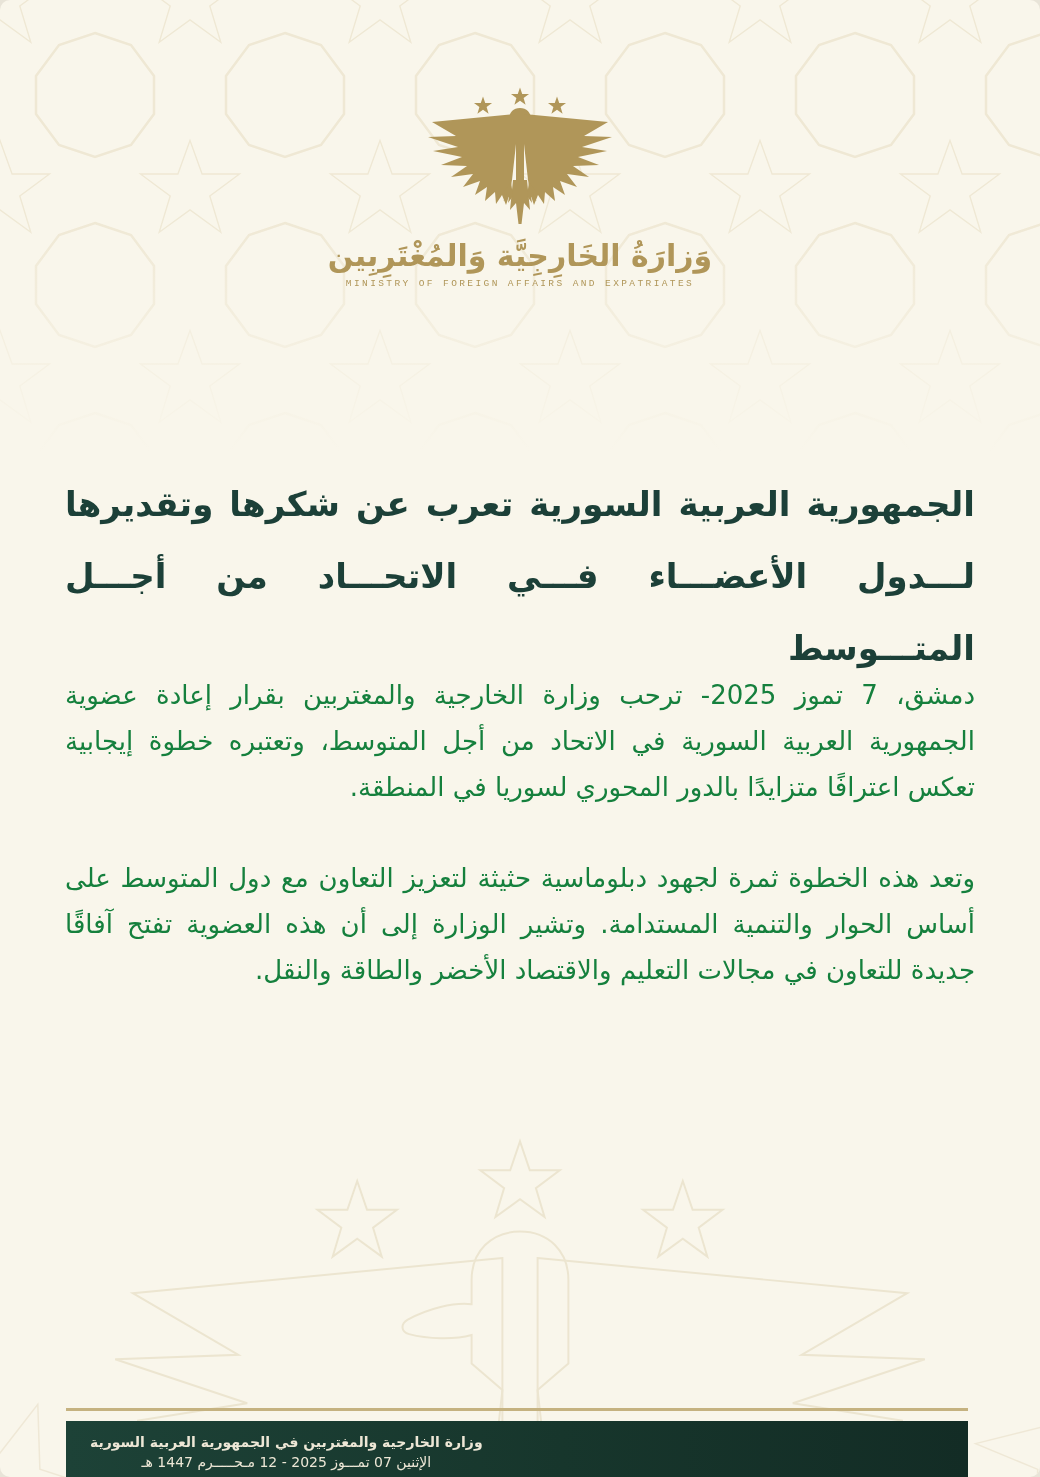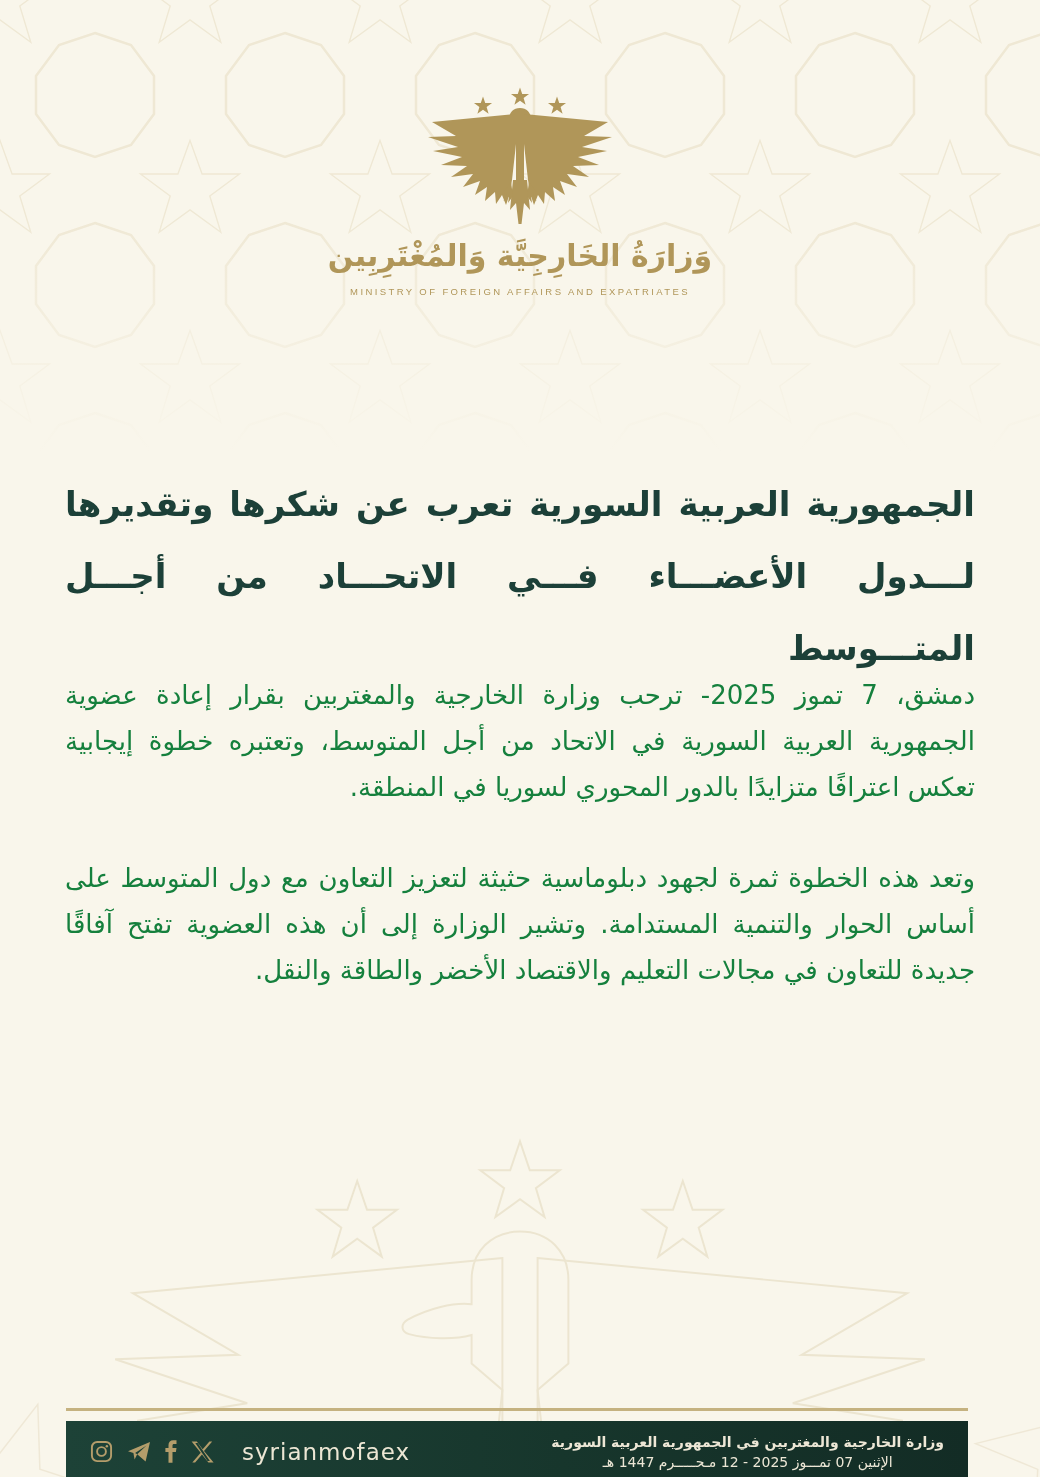--- a/index.html
+++ b/index.html
@@ -1,36 +1,37 @@
 <!DOCTYPE html>
 <html lang="ar"><head>
 <meta charset="utf-8">
 <style>
   html,body{margin:0;padding:0;background:#e8e4d8;}
   .page{
     position:relative;width:1040px;height:1477px;margin:0 auto;
     background:#f9f6eb;overflow:hidden;
     font-family:"DejaVu Sans","Liberation Sans",sans-serif;
+    border-radius:10px;
   }
   
   .pattern-layer{position:absolute;top:0;left:0;width:1040px;height:470px;}
   .pattern-fade{position:absolute;top:0;left:0;width:1040px;height:470px;
     background:linear-gradient(to bottom,rgba(249,246,235,0) 45%,rgba(249,246,235,1) 96%);}
   
   .watermark{position:absolute;top:1126px;left:50%;transform:translateX(-50%);}
   .corner-deco{position:absolute;pointer-events:none;}
   
   .emblem{position:absolute;top:84px;left:0;width:1040px;text-align:center;}
   .calligraphy{
     font-size:30px;line-height:1.45;color:#b09659;margin-top:-4px;
     direction:rtl;font-weight:bold;letter-spacing:0;
   }
   .caption-en{
-    font-size:9.5px;letter-spacing:2.4px;color:#b09659;margin-top:8px;
-    font-family:Liberation Sans, sans-serif;
+    font-size:9.5px;letter-spacing:2.4px;color:#b09659;margin-top:0;
+    font-family:Liberation Mono, monospace;
   }
   
   .headline{
     position:absolute;top:468px;right:65px;left:65px;direction:rtl;
     color:#1c4038;font-weight:bold;font-size:34px;line-height:72px;
   }
   .headline .hl{ text-align:justify; text-align-last:justify; }
   
   .para{
     position:absolute;right:65px;left:65px;direction:rtl;
@@ -123,38 +124,19 @@
   <div class="headline">
     <div class="hl">الجمهورية العربية السورية تعرب عن شكرها وتقديرها</div>
     <div class="hl">لـــدول الأعضـــاء فـــي الاتحـــاد من أجـــل المتـــوسط</div>
   </div>
 
   <div class="para para-1">دمشق، 7 تموز 2025- ترحب وزارة الخارجية والمغتربين بقرار إعادة عضوية الجمهورية العربية السورية في الاتحاد من أجل المتوسط، وتعتبره خطوة إيجابية تعكس اعترافًا متزايدًا بالدور المحوري لسوريا في المنطقة.</div>
   <div class="para para-2">وتعد هذه الخطوة ثمرة لجهود دبلوماسية حثيثة لتعزيز التعاون مع دول المتوسط على أساس الحوار والتنمية المستدامة. وتشير الوزارة إلى أن هذه العضوية تفتح آفاقًا جديدة للتعاون في مجالات التعليم والاقتصاد الأخضر والطاقة والنقل.</div>
 
   <div class="footer-divider"></div>
   <div class="footer-bar">
-    <div class="social">
-      <svg width="23" height="23" viewBox="0 0 24 24">
-        <g fill="none" stroke="#b49d6b" stroke-width="2">
-          <rect x="2" y="2" width="20" height="20" rx="5.5"></rect>
-          <circle cx="12" cy="12" r="4.6"></circle>
-          <circle cx="17.6" cy="6.4" r="1.3" fill="#b49d6b" stroke="none"></circle>
-        </g>
-      </svg>
-      <svg width="24" height="22" viewBox="0 0 24 22">
-        <path fill="#b49d6b" d="M1,10.2 L23,1 L18.6,20.5 L10.2,13.3 L7.6,18.6 L6.4,11.9 Z M10.2,13.3 L19.5,4.4 L8.1,12 Z"></path>
-      </svg>
-      <svg width="12" height="23" viewBox="0 0 12 23">
-        <path fill="#b49d6b" d="M11.5,0.2 L8.3,0.2 C5.4,0.2 3.5,2.1 3.5,5.1 L3.5,8 L0.4,8 L0.4,11.9 L3.5,11.9 L3.5,22.8 L7.5,22.8 L7.5,11.9 L10.9,11.9 L11.5,8 L7.5,8 L7.5,5.6 C7.5,4.5 7.9,4 9,4 L11.5,4 Z"></path>
-      </svg>
-      <svg width="23" height="22" viewBox="0 0 23 22">
-        <path fill="#b49d6b" d="M0.6,0.4 L5.8,0.4 L11.7,8.2 L18.4,0.4 L21.2,0.4 L13,9.9 L22.6,21.6 L17.4,21.6 L11,13.5 L4.1,21.6 L1.3,21.6 L9.7,11.8 Z M4.3,2.1 L16.5,19.9 L18.9,19.9 L6.7,2.1 Z"></path>
-      </svg>
-      <span class="handle">syrianmofaex</span>
-    </div>
     <div class="footer-right">
       <div class="bold">وزارة الخارجية والمغتربين في الجمهورية العربية السورية</div>
       <div>الإثنين 07 تمـــوز 2025 - 12 مـحـــــرم 1447 هـ</div>
     </div>
   </div>
 
 </div>
 
 </body></html>

